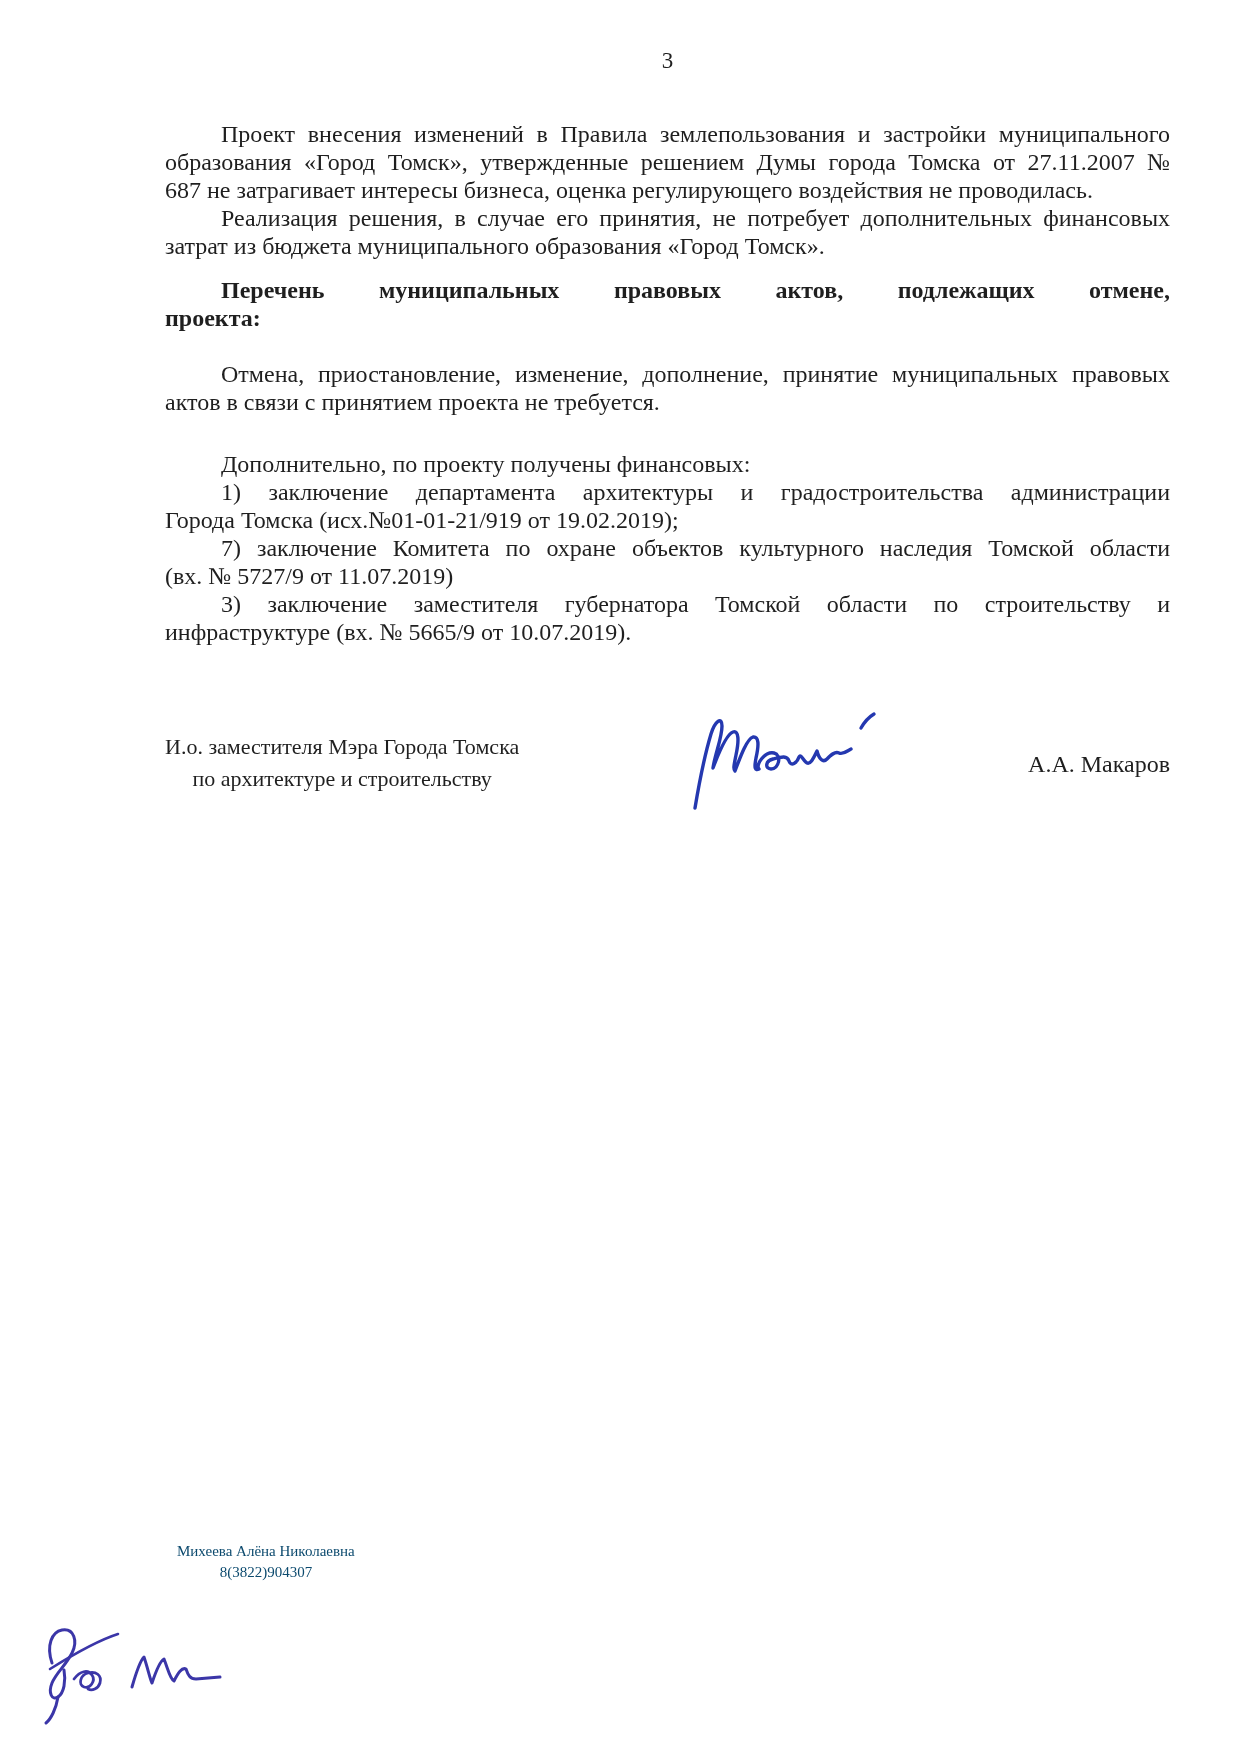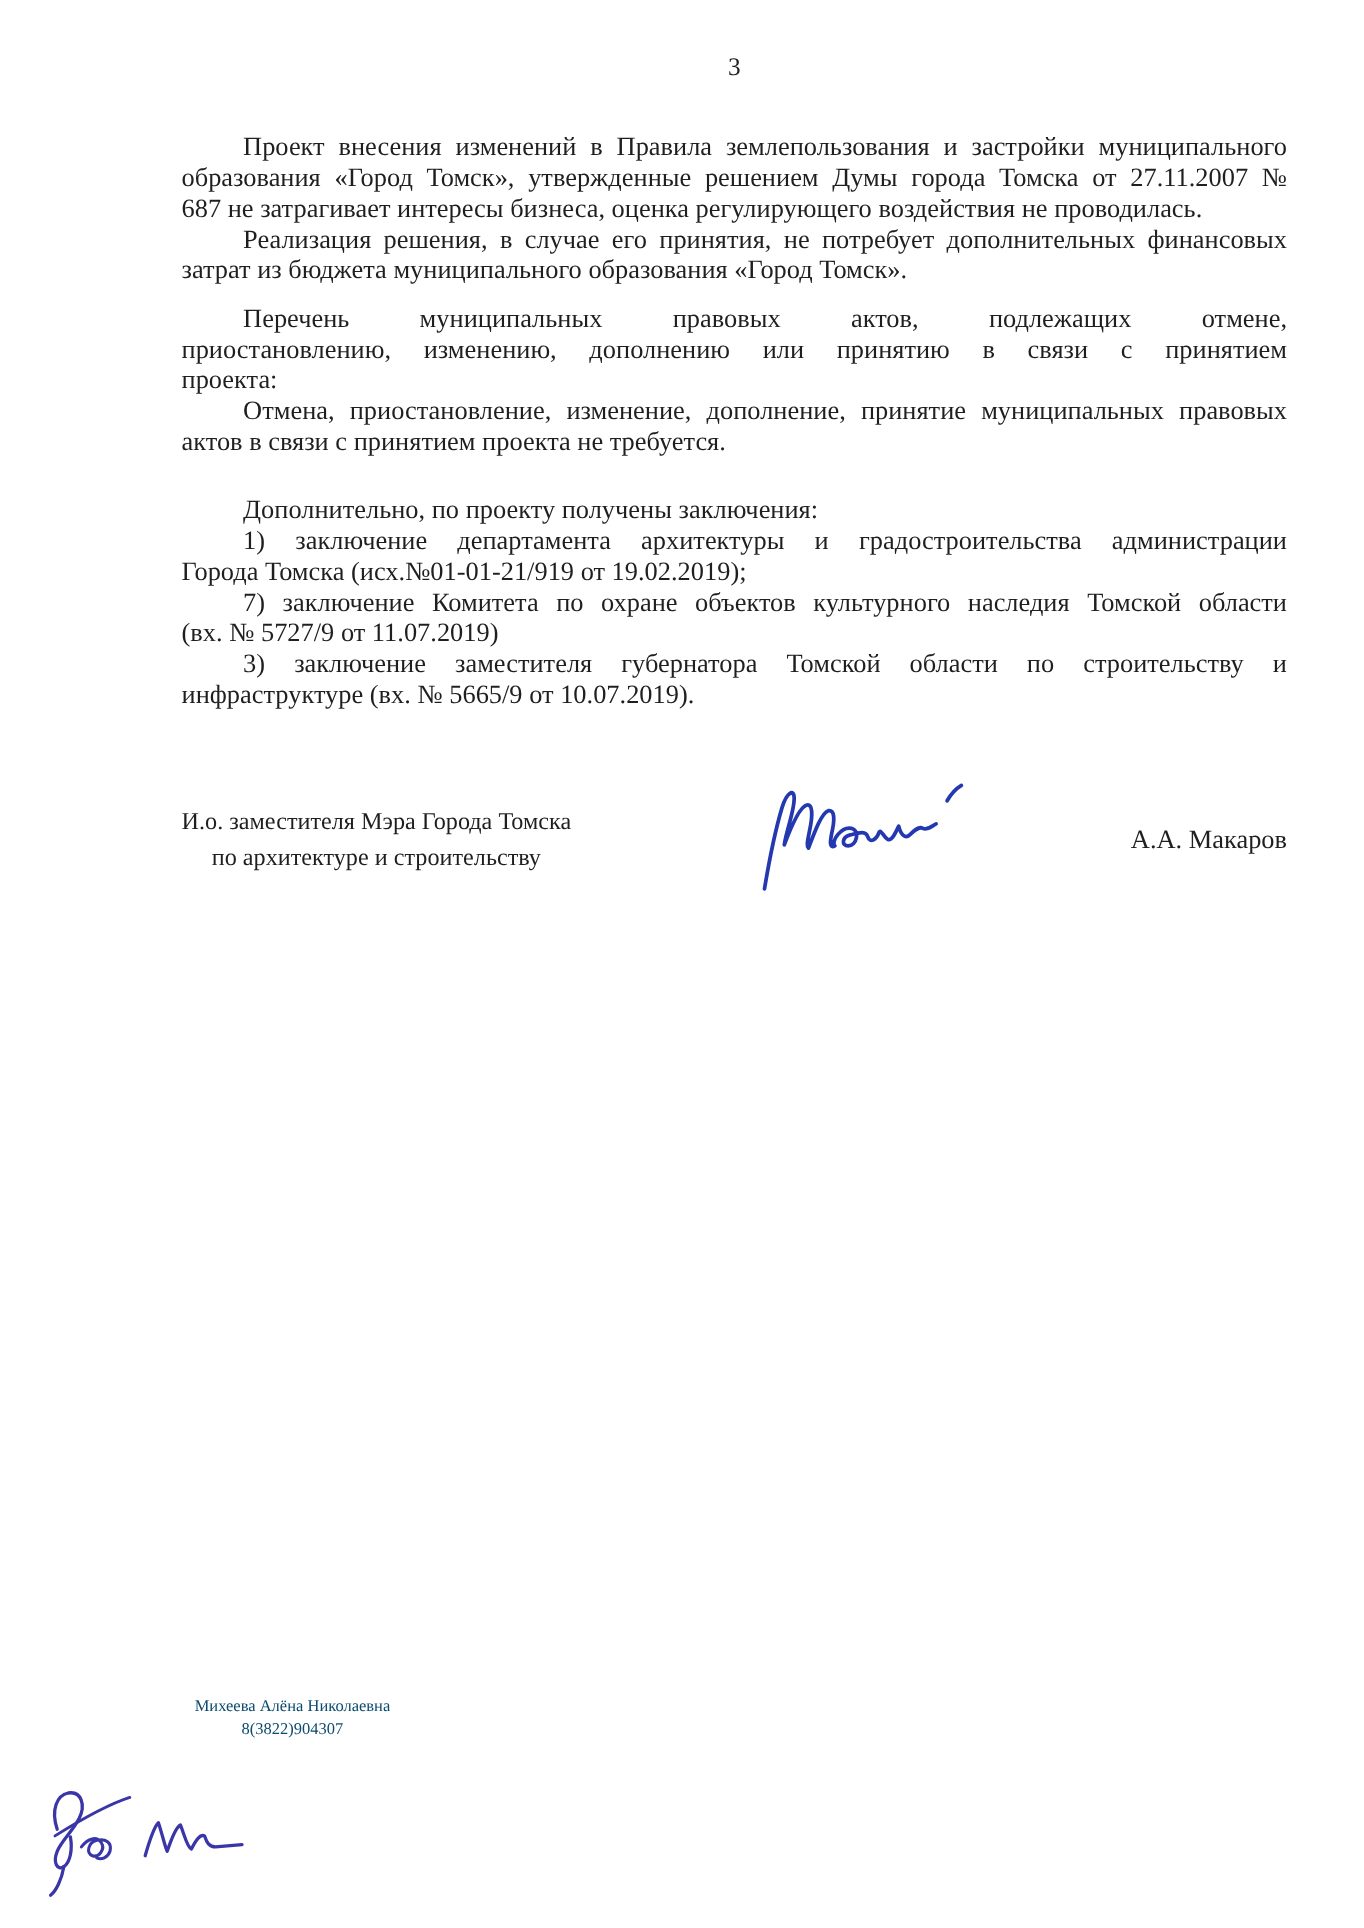--- a/index.html
+++ b/index.html
@@ -17,21 +17,21 @@
     text-align:center;font-size:23px;
   }
   .block{
     position:absolute;left:165px;width:1005px;
     font-size:24px;line-height:28px;
   }
   .line{display:block;text-align:center;}
   .j{text-align:justify;text-align-last:justify;}
   .last{text-align:center;text-align-last:left;}
   .ind{text-indent:56px;}
-  .bold{font-weight:normal;}
+  .bold{font-weight:bold;}
   .sig-left{
     position:absolute;left:165px;top:731px;
     font-size:22px;line-height:32px;
   }
   .sig-name{
     position:absolute;top:751px;right:70px;
     font-size:24px;
   }
   .sig-svg{position:absolute;left:688px;top:710px;}
   .footer{
@@ -53,31 +53,30 @@
     <span class="line last">687 не затрагивает интересы бизнеса, оценка регулирующего воздействия не проводилась.</span>
   </div>
 
   <div class="block" style="top:204px">
     <span class="line j ind">Реализация решения, в случае его принятия, не потребует дополнительных финансовых</span>
     <span class="line last">затрат из бюджета муниципального образования «Город Томск».</span>
   </div>
 
   <div class="block bold" style="top:276px">
     <span class="line j ind">Перечень муниципальных правовых актов, подлежащих отмене,</span>
-    <span class="line j">приостановлению, изменению, дополнению или принятию в связи с принятием</span>
     <span class="line last">проекта:</span>
   </div>
 
   <div class="block" style="top:360px">
     <span class="line j ind">Отмена, приостановление, изменение, дополнение, принятие муниципальных правовых</span>
     <span class="line last">актов в связи с принятием проекта не требуется.</span>
   </div>
 
   <div class="block" style="top:450px">
-    <span class="line last ind">Дополнительно, по проекту получены заключения:</span>
+    <span class="line last ind">Дополнительно, по проекту получены финансовых:</span>
   </div>
 
   <div class="block" style="top:478px">
     <span class="line j ind">1) заключение департамента архитектуры и градостроительства администрации</span>
     <span class="line last">Города Томска (исх.№01-01-21/919 от 19.02.2019);</span>
   </div>
 
   <div class="block" style="top:534px">
     <span class="line j ind">7) заключение Комитета по охране объектов культурного наследия Томской области</span>
     <span class="line last">(вх. № 5727/9 от 11.07.2019)</span>

